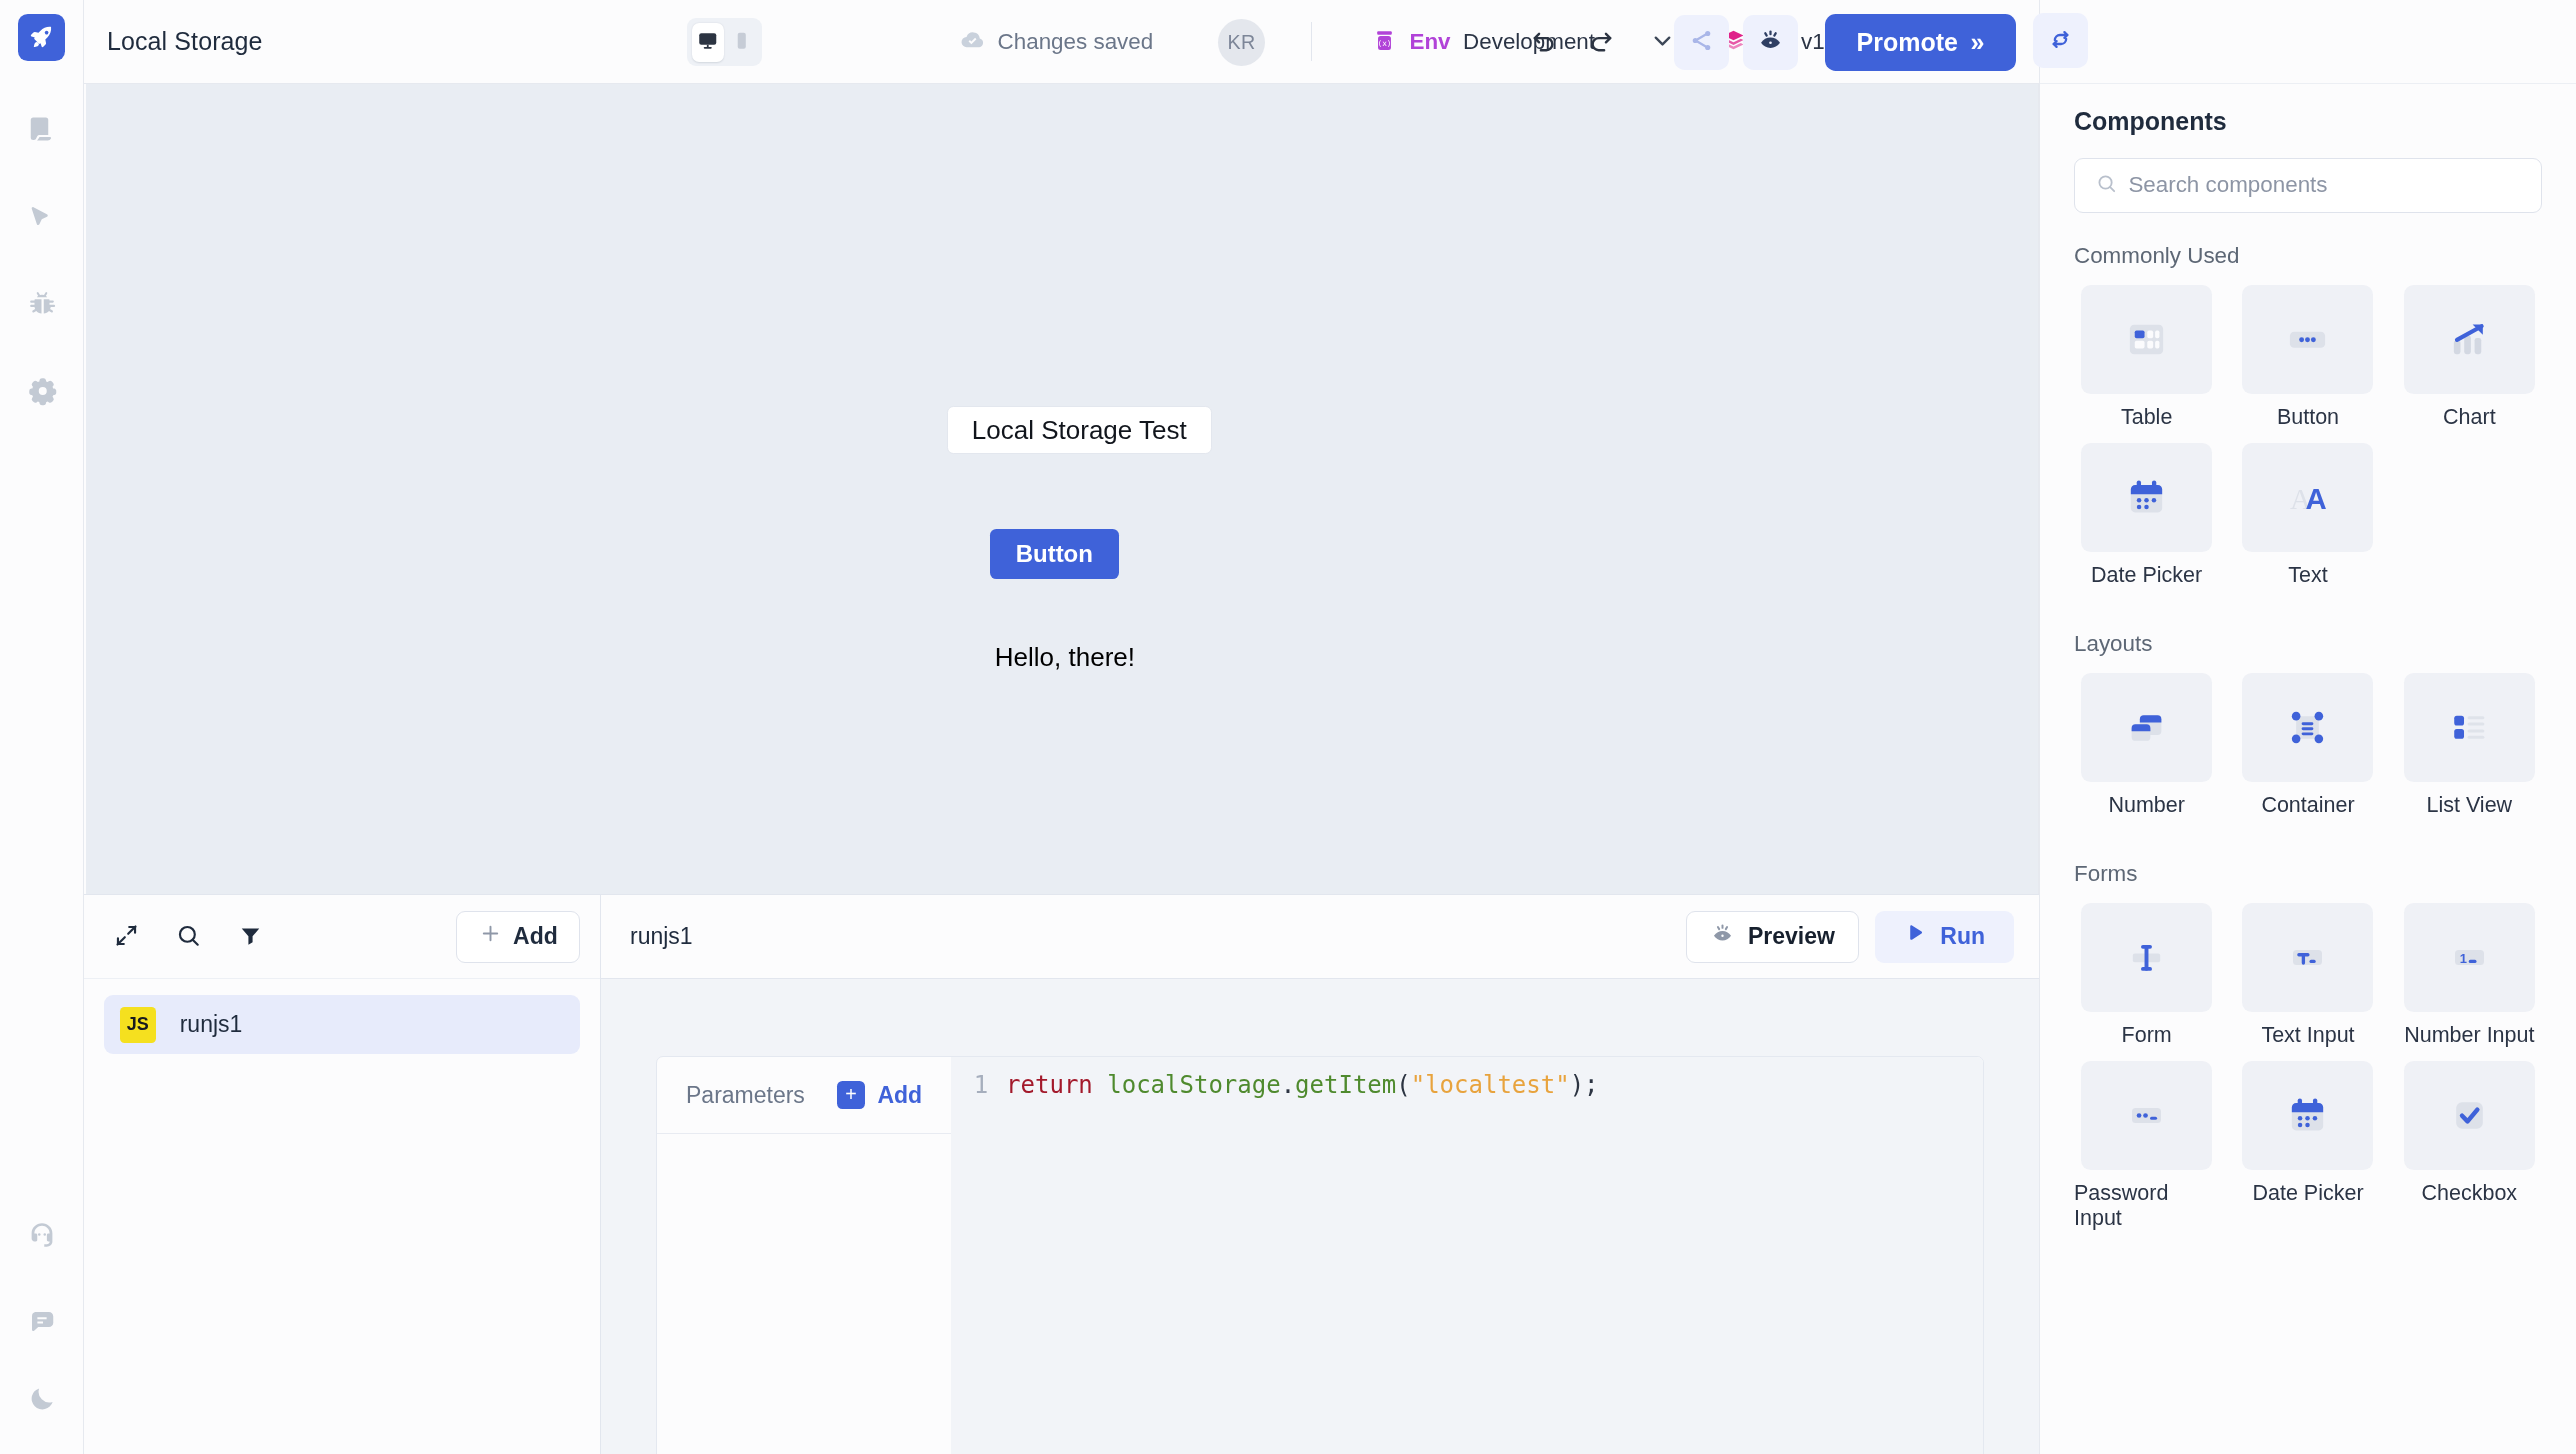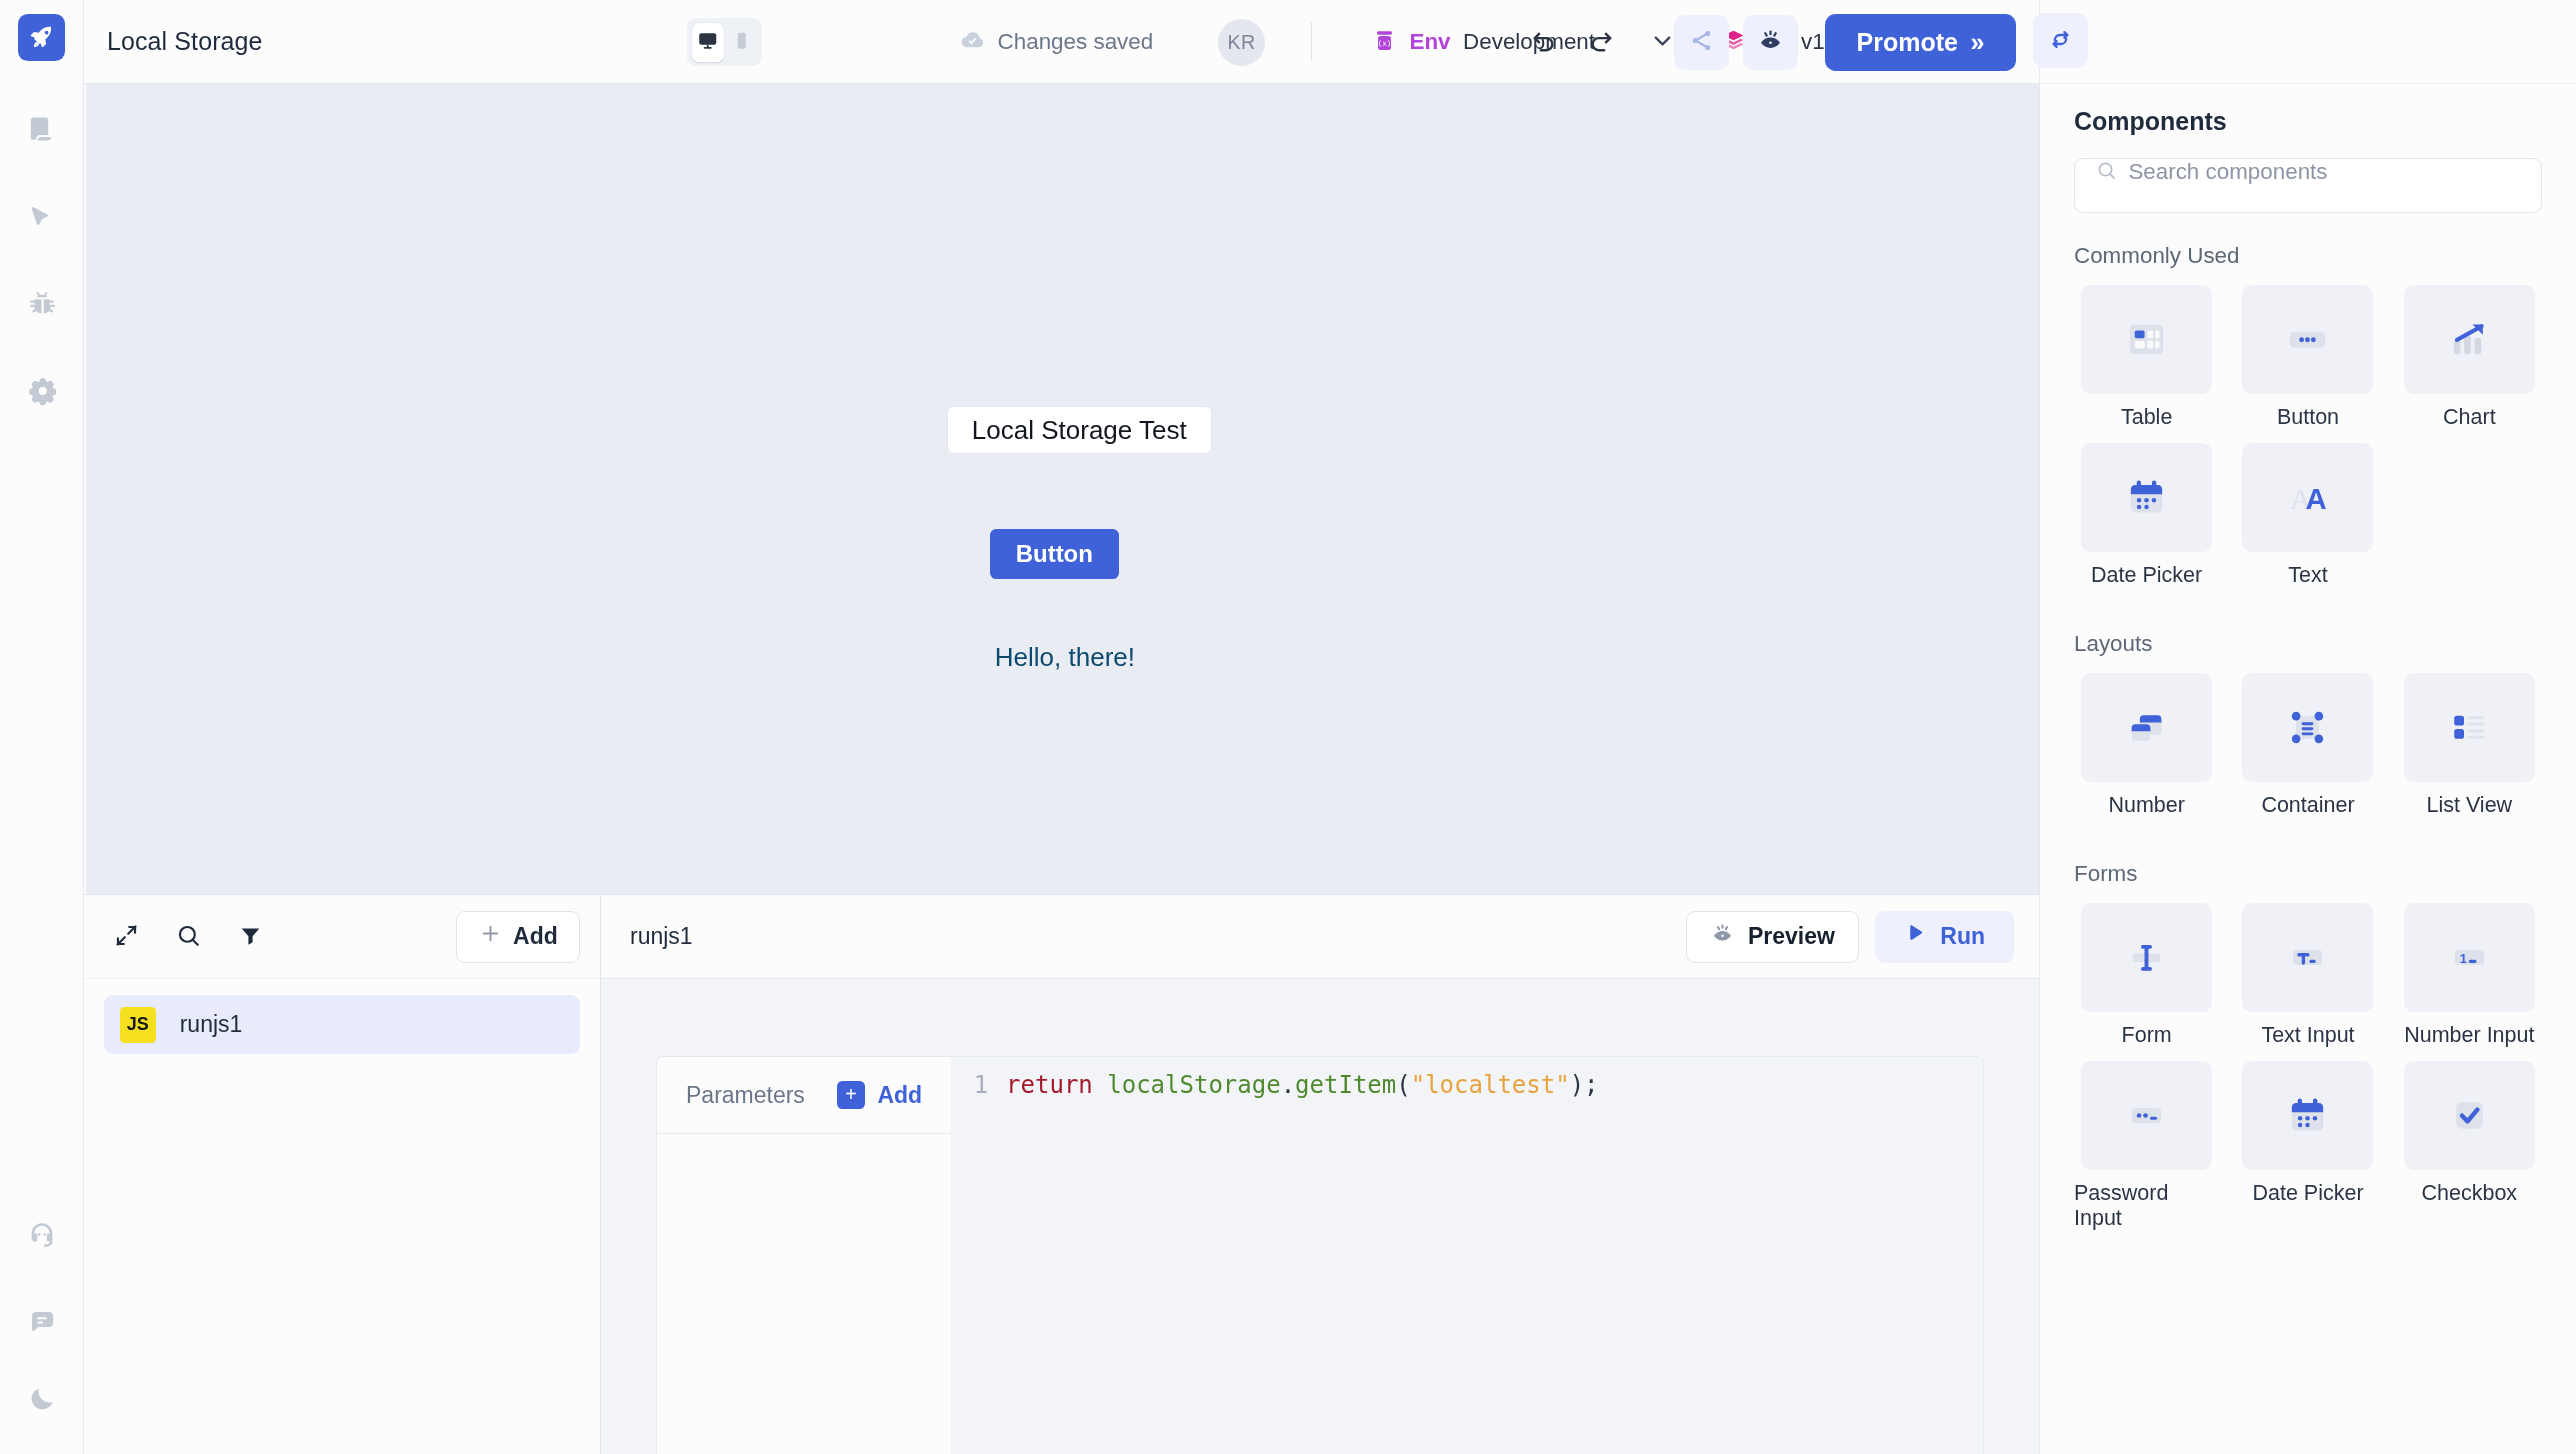--- a/index.html
+++ b/index.html
@@ -120,21 +120,21 @@
     font-size: 26px; color: #11151c;
   }
   .cv-button {
     position: absolute; left: 904px; top: 445px;
     width: 129px; height: 50px; border-radius: 6.3px; background: #3f62d9;
     color: #fff; font-size: 24px; font-weight: bold;
     display: flex; align-items: center; justify-content: center; cursor: pointer; border: none;
   }
   .cv-hello {
     position: absolute; left: 909px; top: 558px;
-    font-size: 26px; color: #0c4a6e;
+    font-size: 26px; color: #000000;
   }
 
   
   .bottom {
     flex: 0 0 560px; height: 560px; display: flex; min-height: 0;
     border-top: 0.9px solid #e2e6ee; background: #fcfcfd;
   }
   .queries {
     width: 517px; flex: 0 0 517px; border-right: 0.9px solid #e2e6ee;
     display: flex; flex-direction: column; background: #fcfcfd;
@@ -212,21 +212,21 @@
   }
   .right-head {
     height: 84px; flex: 0 0 84px; border-bottom: 0.9px solid #eceff4;
     display: flex; align-items: center; justify-content: flex-end;
     padding-right: 0;
   }
   .right-body { padding: 0 34px; overflow: hidden; }
   .panel-title { font-size: 25px; font-weight: bold; color: #1f2b3d; margin-top: 23px; }
   .search-box {
     margin-top: 21.5px; height: 55px; border: 0.9px solid #dfe3ec; border-radius: 9px;
-    background: #fff; display: flex; align-items: flex-start; gap: 10.7px; padding: 0 19.7px;
+    background: #fff; display: flex; align-items: center; gap: 10.7px; padding: 0 19.7px;
   }
   .search-input {
     border: none; outline: none; background: transparent;
     font-size: 22.4px; color: #1f2b3d; font-family: "Liberation Sans", sans-serif;
     width: 100%;
   }
   .search-input::placeholder { color: #8d95a5; }
   .sec-title { font-size: 22.4px; color: #5d6775; margin-top: 30px; margin-bottom: 16px; }
   .grid { display: grid; grid-template-columns: repeat(3, 1fr); gap: 0 16px; }
   .tile { display: flex; flex-direction: column; align-items: center; margin-bottom: 12.5px; cursor: pointer; }

